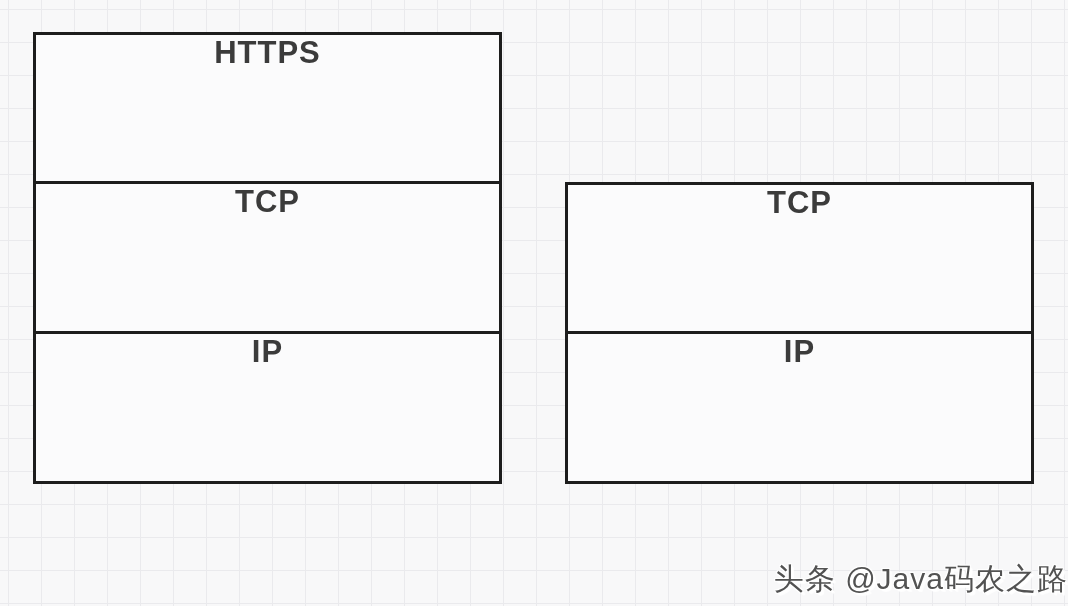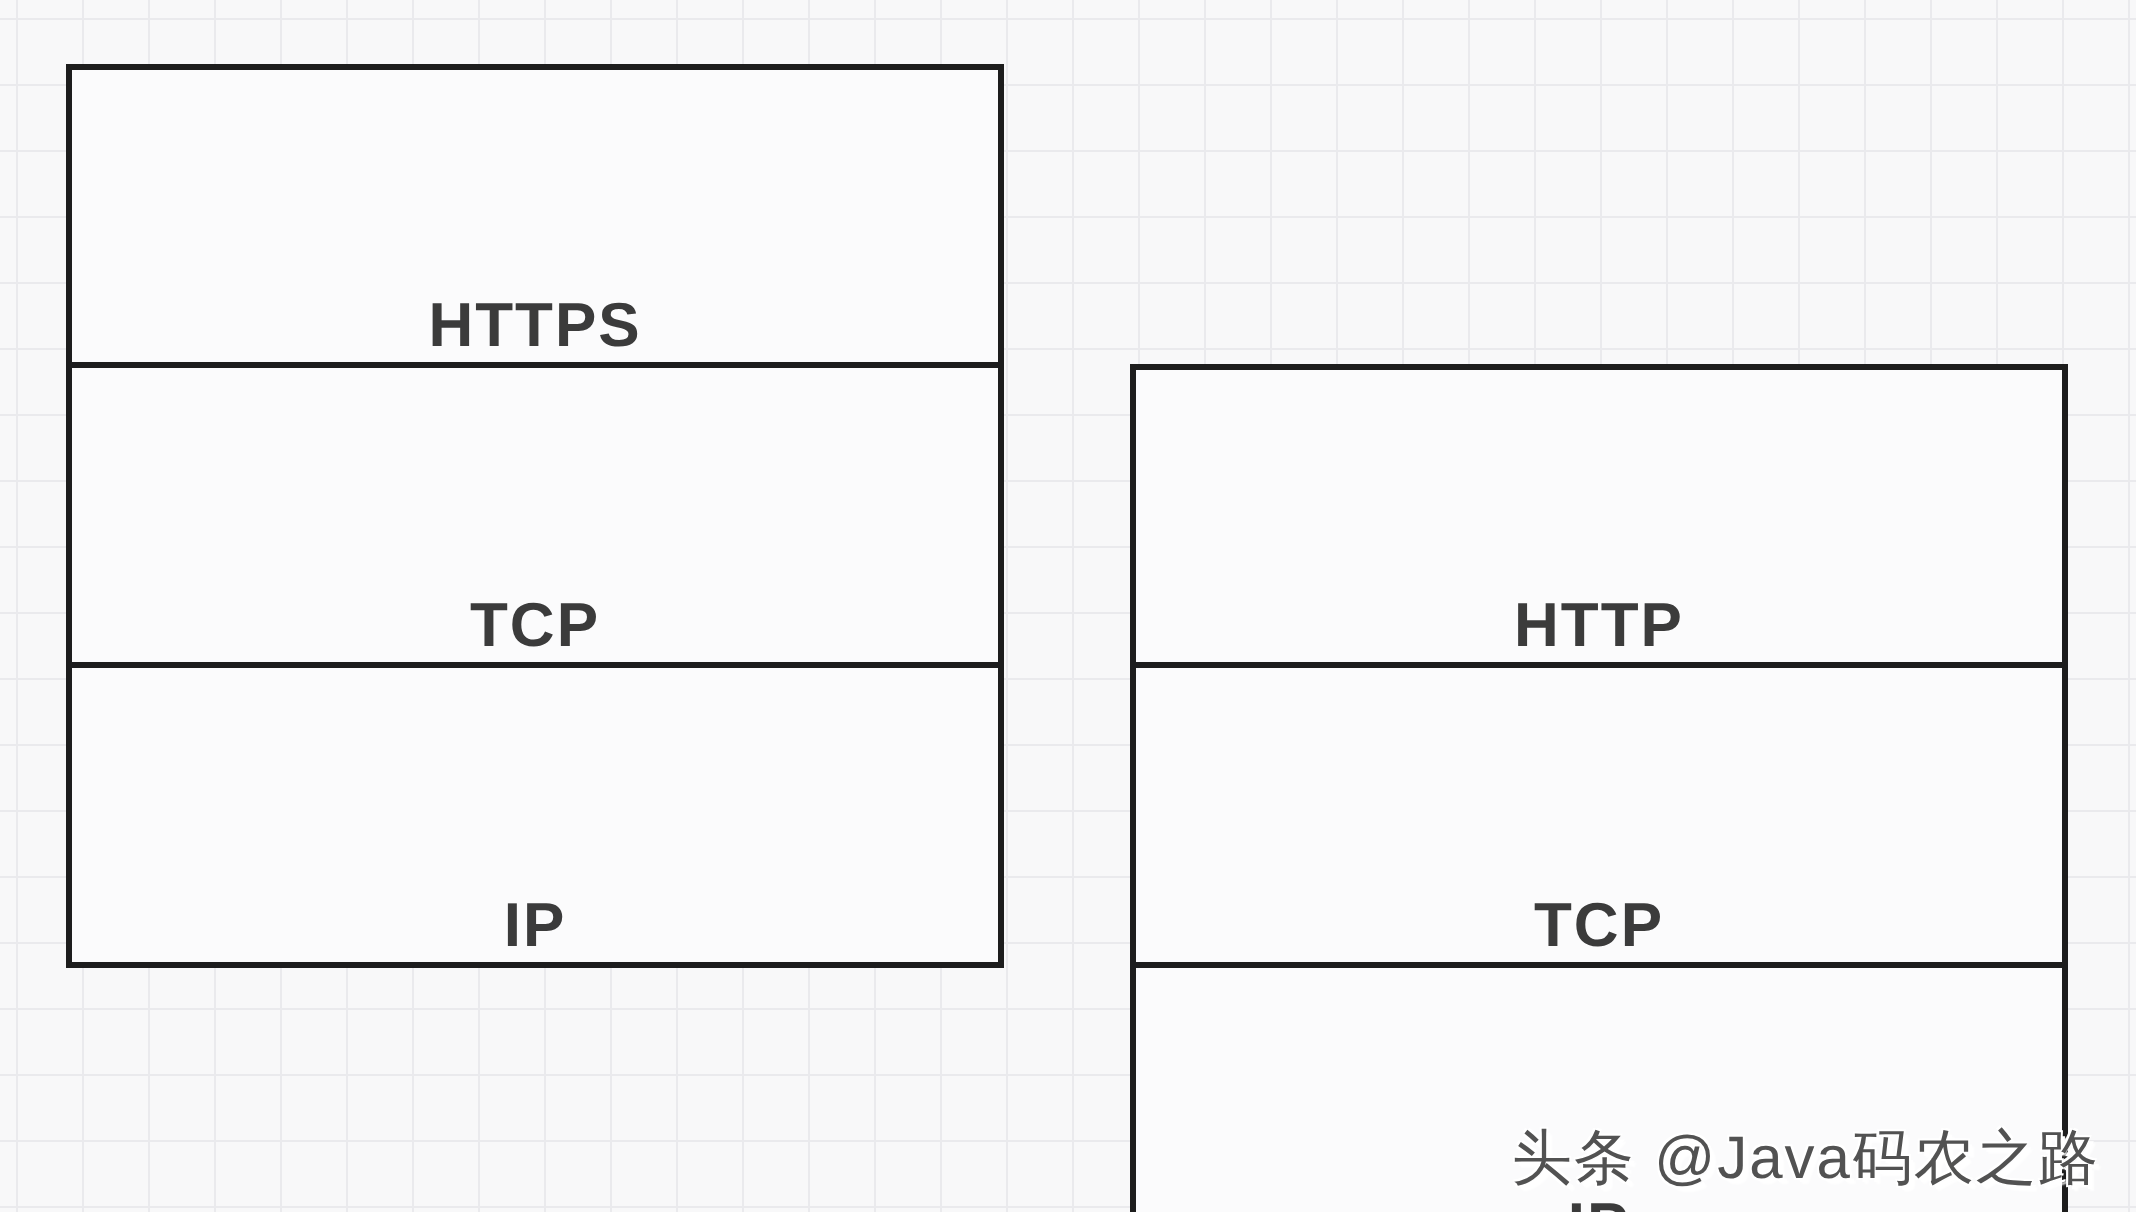--- a/index.html
+++ b/index.html
@@ -36,37 +36,37 @@
   }
   .stack-right {
     left: 565px;
     top: 182px;
   }
   .layer {
     height: 147px;
     box-sizing: content-box;
     border-top: 3px solid #1d1d1d;
     display: flex;
-    align-items: flex-end;
+    align-items: flex-start;
     justify-content: center;
   }
   .layer:first-child {
     height: 146px;
     border-top: none;
   }
   .layer-label {
     font-size: 31px;
     font-weight: bold;
     color: #3b3b3b;
     letter-spacing: 1px;
     white-space: nowrap;
   }
   .watermark {
     position: absolute;
-    right: 18px;
+    right: 0;
     bottom: 6px;
     font-size: 30px;
     font-weight: 400;
     color: #525252;
     letter-spacing: 1px;
     white-space: nowrap;
     text-shadow:
       -1px -1px 0 #ffffff,
        1px -1px 0 #ffffff,
       -1px  1px 0 #ffffff,
@@ -86,23 +86,20 @@
     <div class="layer">
       <span class="layer-label">TCP</span>
     </div>
     <div class="layer">
       <span class="layer-label">IP</span>
     </div>
   </div>
 
   <div class="stack stack-right">
     <div class="layer">
-      <span class="layer-label">HTTP</span>
-    </div>
-    <div class="layer">
       <span class="layer-label">TCP</span>
     </div>
     <div class="layer">
       <span class="layer-label">IP</span>
     </div>
   </div>
 
   <div class="watermark">头条 @Java码农之路</div>
 
 </div>

